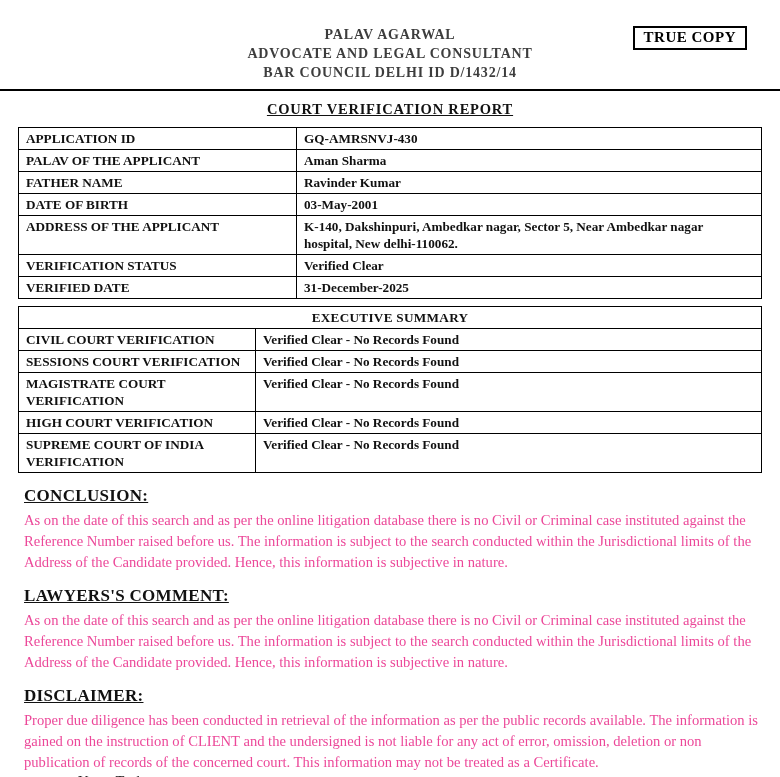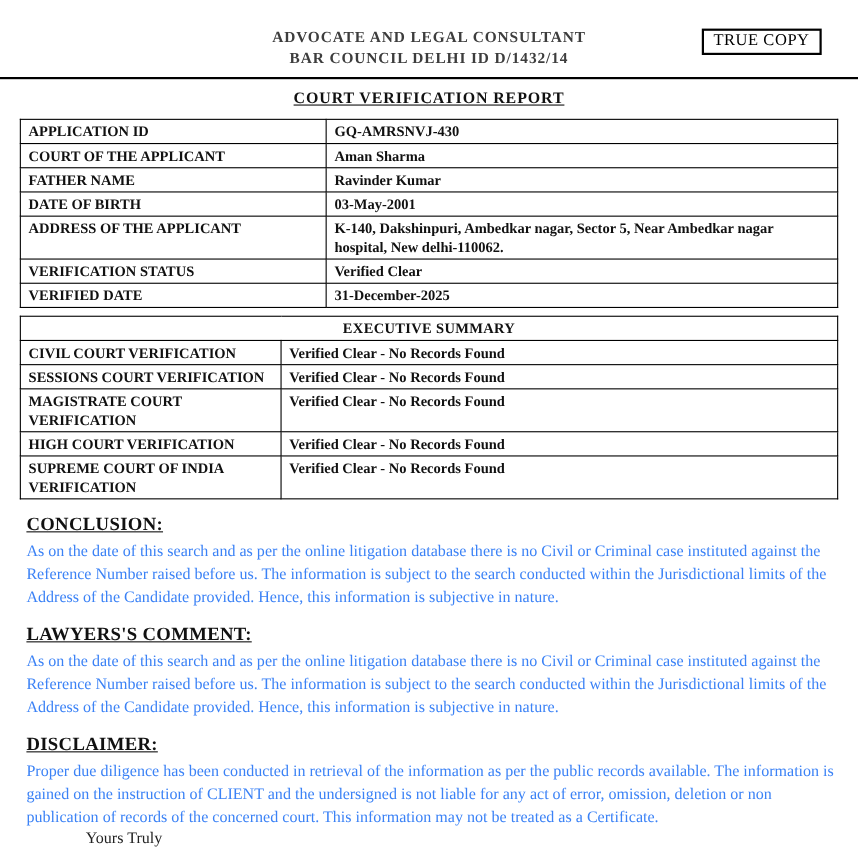--- a/index.html
+++ b/index.html
@@ -22,21 +22,21 @@
     font-weight: bold;
     font-size: 14px;
     letter-spacing: 0.8px;
     line-height: 19px;
   }
   .true-copy {
     position: absolute;
     top: 26px; right: 33px;
     border: 2px solid #000;
     padding: 1px 9px 2px 9px;
-    font-weight: normal;
+    font-weight: bold;
     font-size: 15px;
     letter-spacing: 0.5px;
     color: #000;
     background: #fff;
     margin-left: 36px;
   }
   .rule {
     border: none;
     border-top: 2.5px solid #000;
     margin: 7px 0 0 0;
@@ -78,57 +78,58 @@
   .section-heading {
     font-weight: bold;
     font-size: 17px;
     text-decoration: underline;
     letter-spacing: 0.3px;
   }
   .section-body {
     margin-top: 4px;
     font-size: 14.6px;
     line-height: 21px;
-    color: #3b82f6;
+    color: #ec4899;
     text-align: left;
   }
 
   
   .closing {
     margin: 0 0 0 78px;
     font-size: 14.6px;
     color: #222;
   }
 </style>
 </head>
 <body>
 
 <div class="page">
 
   <div class="true-copy">
     <span>TRUE COPY</span>
   </div>
 
   <div class="letterhead">
+    <div>PALAV AGARWAL</div>
     <div>ADVOCATE AND LEGAL CONSULTANT</div>
     <div>BAR COUNCIL DELHI ID D/1432/14</div>
   </div>
 
   <hr class="rule">
 
   <div class="doc-title">COURT VERIFICATION REPORT</div>
 
   <table class="applicant-table">
     <tbody>
       <tr>
         <td class="lbl">APPLICATION ID</td>
         <td class="val">GQ-AMRSNVJ-430</td>
       </tr>
       <tr>
-        <td class="lbl">COURT OF THE APPLICANT</td>
+        <td class="lbl">PALAV OF THE APPLICANT</td>
         <td class="val">Aman Sharma</td>
       </tr>
       <tr>
         <td class="lbl">FATHER NAME</td>
         <td class="val">Ravinder Kumar</td>
       </tr>
       <tr>
         <td class="lbl">DATE OF BIRTH</td>
         <td class="val">03-May-2001</td>
       </tr>

